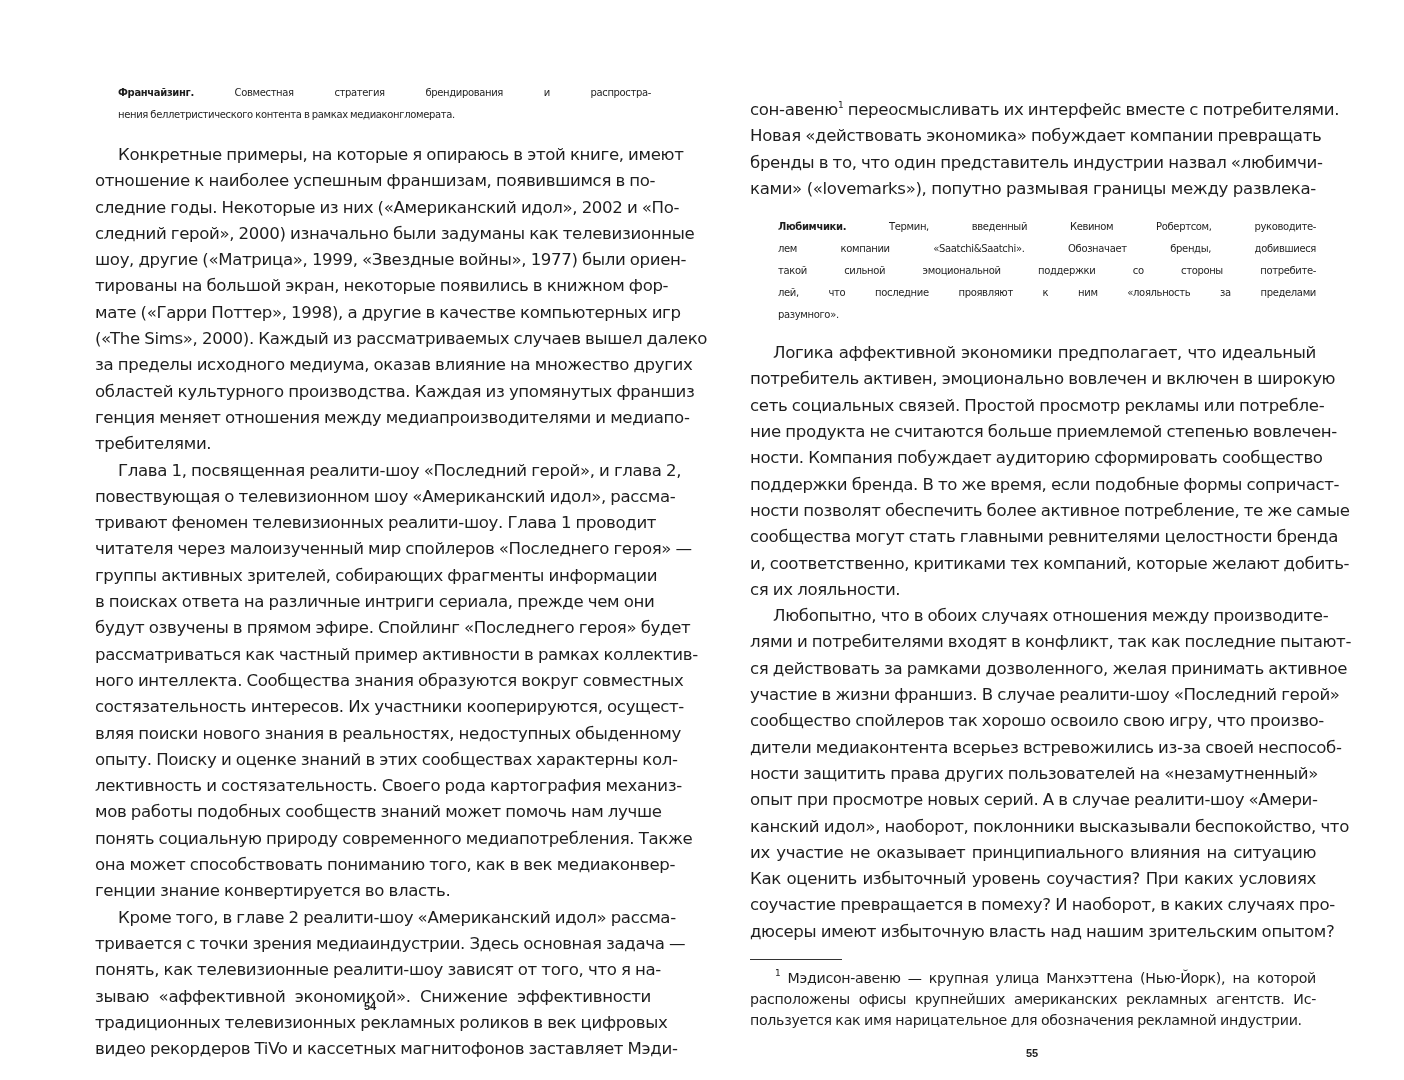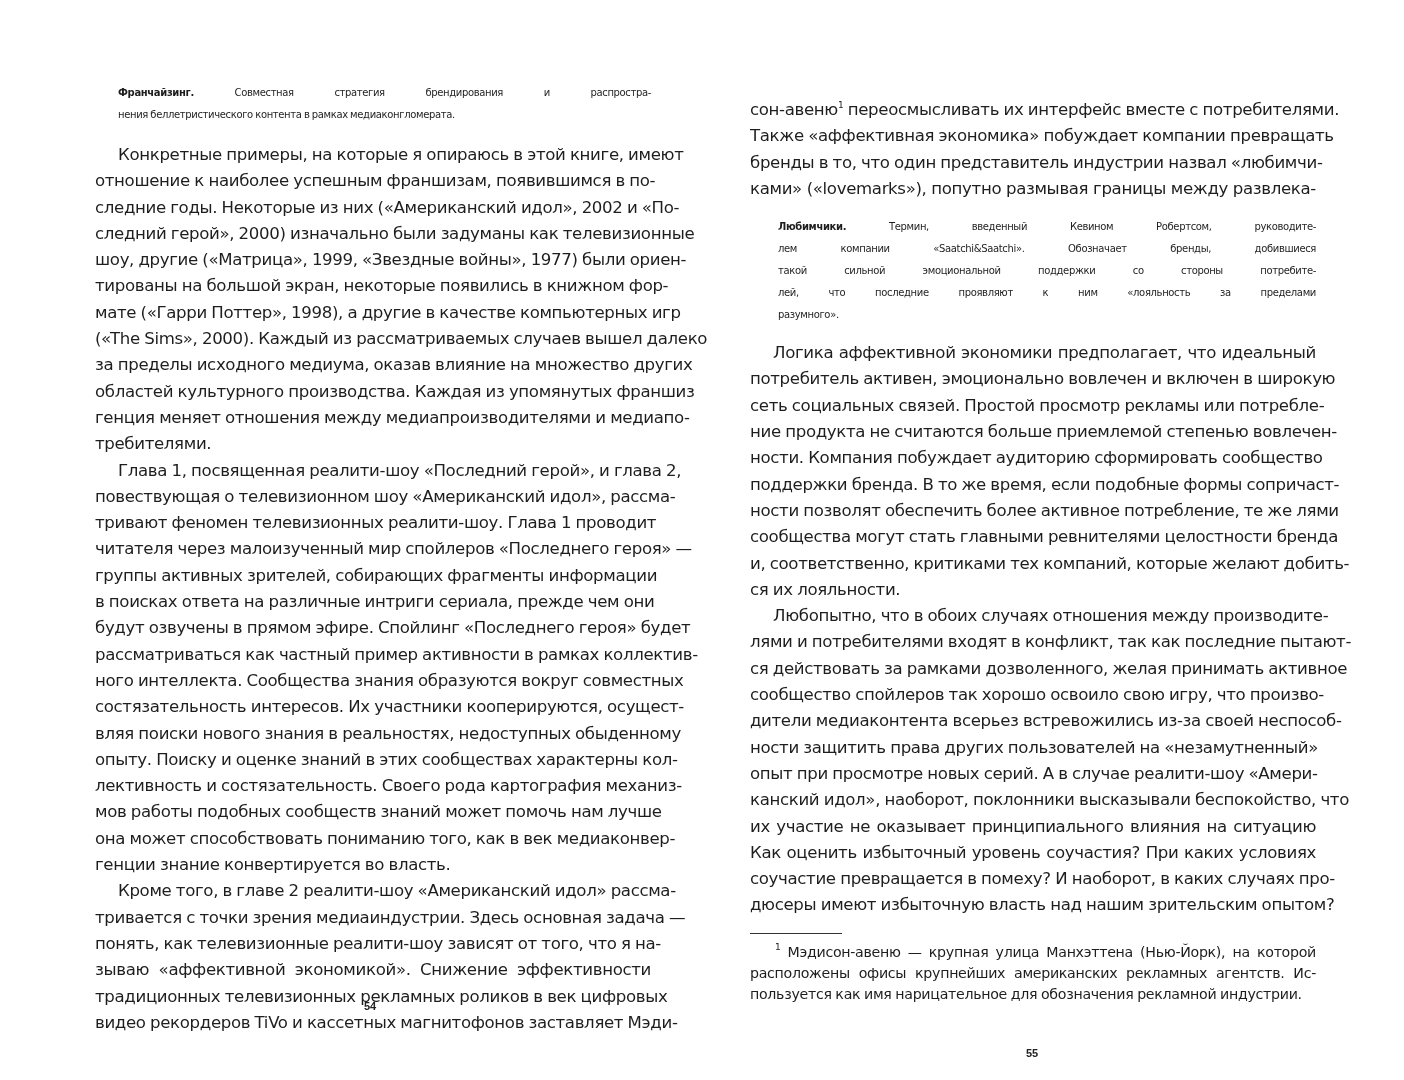--- a/index.html
+++ b/index.html
@@ -71,68 +71,70 @@
         <span class="line">группы активных зрителей, собирающих фрагменты информации</span>
         <span class="line">в поисках ответа на различные интриги сериала, прежде чем они</span>
         <span class="line">будут озвучены в прямом эфире. Спойлинг «Последнего героя» будет</span>
         <span class="line">рассматриваться как частный пример активности в рамках коллектив-</span>
         <span class="line">ного интеллекта. Сообщества знания образуются вокруг совместных</span>
         <span class="line">состязательность интересов. Их участники кооперируются, осущест-</span>
         <span class="line">вляя поиски нового знания в реальностях, недоступных обыденному</span>
         <span class="line">опыту. Поиску и оценке знаний в этих сообществах характерны кол-</span>
         <span class="line">лективность и состязательность. Своего рода картография механиз-</span>
         <span class="line">мов работы подобных сообществ знаний может помочь нам лучше</span>
+        <span class="line">понять социальную природу современного медиапотребления. Также</span>
         <span class="line">она может способствовать пониманию того, как в век медиаконвер-</span>
         <span class="line last">генции знание конвертируется во власть.</span>
       </div>
     <div id="lp2">
         <span class="line indent">Кроме того, в главе 2 реалити-шоу «Американский идол» рассма-</span>
         <span class="line">тривается с точки зрения медиаиндустрии. Здесь основная задача —</span>
         <span class="line">понять, как телевизионные реалити-шоу зависят от того, что я на-</span>
         <span class="line">зываю «аффективной экономикой». Снижение эффективности</span>
         <span class="line">традиционных телевизионных рекламных роликов в век цифровых</span>
         <span class="line">видео рекордеров TiVo и кассетных магнитофонов заставляет Мэди-</span>
       </div>
   </div>
   <div class="pnum">54</div>
 </div>
 
 <div class="page right">
   <div class="col">
     <div>
       <span class="line"><span>сон-авеню</span><sup>1</sup><span> переосмысливать их интерфейс вместе с потребителями.</span></span>
-      <span class="line">Также «аффективная экономика» побуждает компании превращать</span>
+      <span class="line">Новая «действовать экономика» побуждает компании превращать</span>
       <span class="line">бренды в то, что один представитель индустрии назвал «любимчи-</span>
       <span class="line">ками» («lovemarks»), попутно размывая границы между развлека-</span>
     </div>
     <div class="gap-s"></div>
     <div class="defbox">
       <span class="line"><span class="term">Любимчики.</span><span> Термин, введенный Кевином Робертсом, руководите-</span></span>
       <span class="line">лем компании «Saatchi&amp;Saatchi». Обозначает бренды, добившиеся</span>
       <span class="line">такой сильной эмоциональной поддержки со стороны потребите-</span>
       <span class="line">лей, что последние проявляют к ним «лояльность за пределами</span>
       <span class="line last">разумного».</span>
     </div>
     <div class="gap-s"></div>
     <div id="rp0">
         <span class="line indent">Логика аффективной экономики предполагает, что идеальный</span>
         <span class="line">потребитель активен, эмоционально вовлечен и включен в широкую</span>
         <span class="line">сеть социальных связей. Простой просмотр рекламы или потребле-</span>
         <span class="line">ние продукта не считаются больше приемлемой степенью вовлечен-</span>
         <span class="line">ности. Компания побуждает аудиторию сформировать сообщество</span>
         <span class="line">поддержки бренда. В то же время, если подобные формы сопричаст-</span>
-        <span class="line">ности позволят обеспечить более активное потребление, те же лями</span>
+        <span class="line">ности позволят обеспечить более активное потребление, те же самые</span>
         <span class="line">сообщества могут стать главными ревнителями целостности бренда</span>
         <span class="line">и, соответственно, критиками тех компаний, которые желают добить-</span>
         <span class="line last">ся их лояльности.</span>
       </div>
     <div id="rp1">
         <span class="line indent">Любопытно, что в обоих случаях отношения между производите-</span>
         <span class="line">лями и потребителями входят в конфликт, так как последние пытают-</span>
         <span class="line">ся действовать за рамками дозволенного, желая принимать активное</span>
+        <span class="line">участие в жизни франшиз. В случае реалити-шоу «Последний герой»</span>
         <span class="line">сообщество спойлеров так хорошо освоило свою игру, что произво-</span>
         <span class="line">дители медиаконтента всерьез встревожились из-за своей неспособ-</span>
         <span class="line">ности защитить права других пользователей на «незамутненный»</span>
         <span class="line">опыт при просмотре новых серий. А в случае реалити-шоу «Амери-</span>
         <span class="line">канский идол», наоборот, поклонники высказывали беспокойство, что</span>
         <span class="line">их участие не оказывает принципиального влияния на ситуацию</span>
         <span class="line">Как оценить избыточный уровень соучастия? При каких условиях</span>
         <span class="line">соучастие превращается в помеху? И наоборот, в каких случаях про-</span>
         <span class="line last">дюсеры имеют избыточную власть над нашим зрительским опытом?</span>
       </div>

